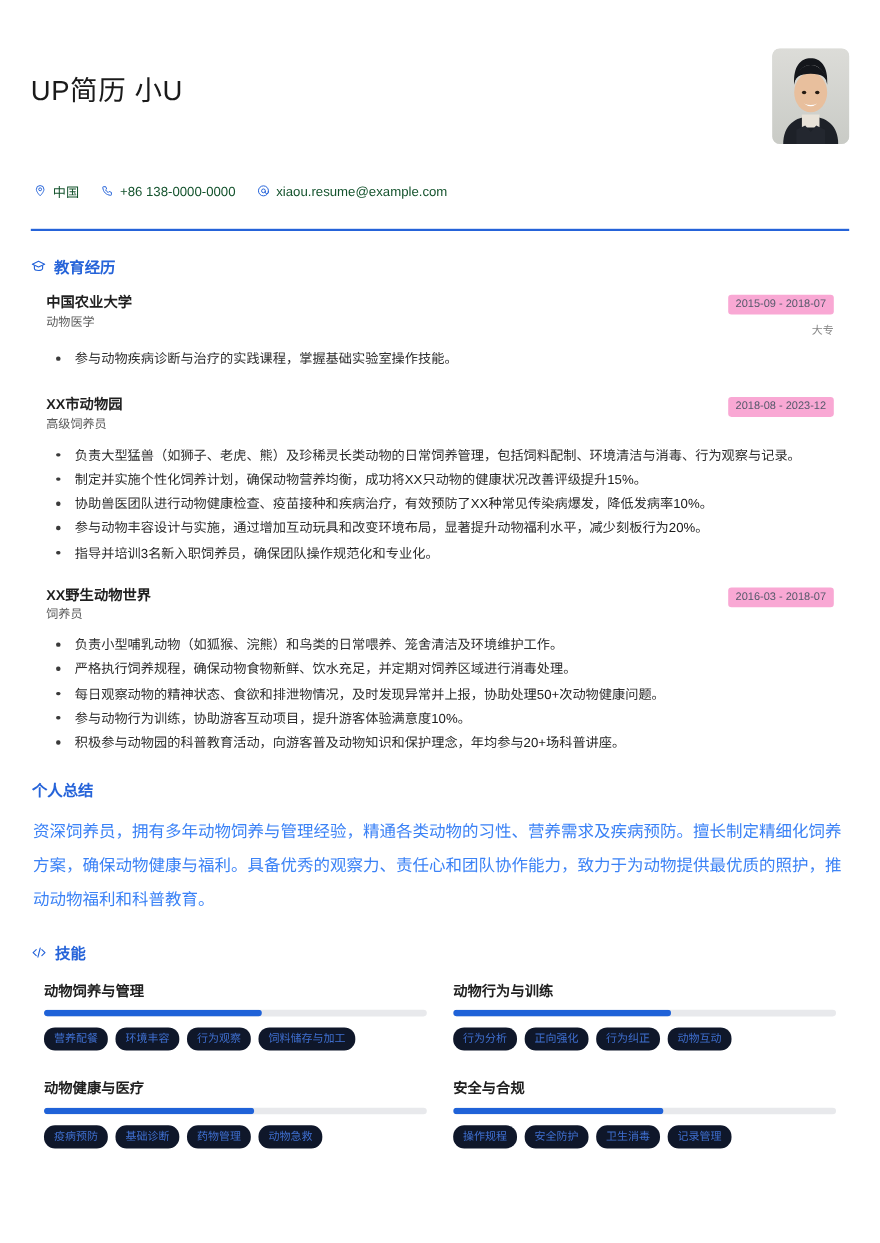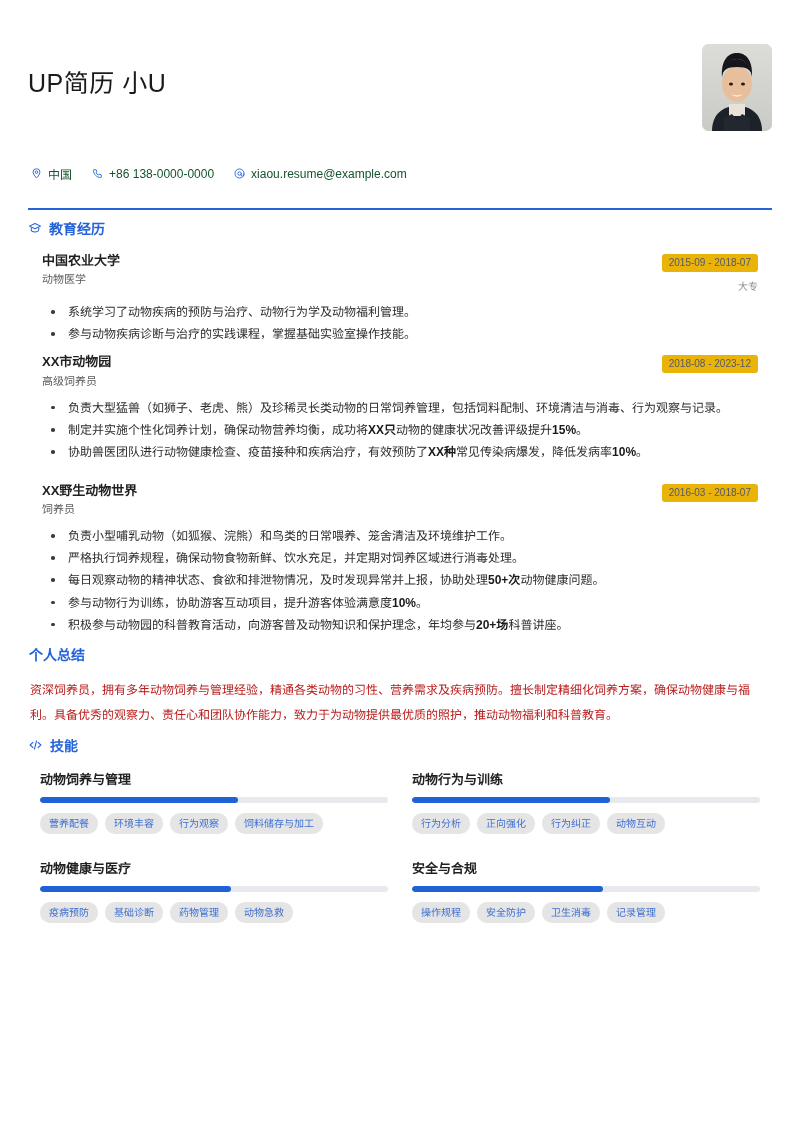--- a/index.html
+++ b/index.html
@@ -62,21 +62,21 @@
   .contact-item .ic { color: #2563d9; display: flex; align-items: center; }
   .contact-item .ic svg { display: block; }
 
   .top-divider {
     height: 2px;
     background: #2563d9;
     margin-top: 26px;
   }
 
   
-  .section { margin-top: 8px; }
+  .section { margin-top: 22px; }
   .section-title {
     display: flex;
     align-items: center;
     gap: 7px;
     font-size: 14px;
     font-weight: 700;
     color: #2563d9;
     margin-bottom: 14px;
   }
   .section-title .ic { display: flex; align-items: center; }
@@ -100,21 +100,21 @@
     font-size: 11px;
     color: #5b5b5b;
     margin-top: 2px;
     line-height: 1.4;
   }
   .meta { text-align: right; flex: 0 0 auto; padding-left: 14px; }
   .date-badge {
     display: inline-block;
     font-size: 10px;
     color: #55596a;
-    background: #eab308;
+    background: #f9a8d4;
     border-radius: 3px;
     padding: 3px 7px;
     line-height: 1.2;
     white-space: nowrap;
   }
   .degree {
     font-size: 10px;
     color: #8a8a8a;
     margin-top: 6px;
   }
@@ -130,27 +130,27 @@
   .bullets li::before {
     content: "";
     position: absolute;
     left: 9px;
     top: 9px;
     width: 3.5px;
     height: 3.5px;
     border-radius: 50%;
     background: #3a3a3a;
   }
-  .bullets b { font-weight: 700; color: #1a1a1a; }
+  .bullets b { font-weight: 400; color: #1a1a1a; }
 
   
   .summary-text {
-    font-size: 12px;
+    font-size: 15px;
     line-height: 2.05;
-    color: #b91c1c;
+    color: #3b82f6;
     padding: 0 2px;
   }
 
   
   .skills-grid {
     display: grid;
     grid-template-columns: 1fr 1fr;
     column-gap: 28px;
     row-gap: 18px;
     padding: 0 12px 0 12px;
@@ -177,21 +177,21 @@
   }
   .tag-row {
     display: flex;
     flex-wrap: wrap;
     gap: 7px;
     margin-top: 10px;
   }
   .tag {
     font-size: 10px;
     color: #3f6fd0;
-    background: #e5e5e5;
+    background: #0f172a;
     border-radius: 10px;
     padding: 3px 9px;
     line-height: 1.5;
     white-space: nowrap;
   }
 </style>
 </head>
 <body>
 
 <div class="resume-page">
@@ -270,21 +270,20 @@
           <div>
             <div class="org">中国农业大学</div>
             <div class="role">动物医学</div>
           </div>
           <div class="meta">
             <span class="date-badge">2015-09 - 2018-07</span>
             <div class="degree">大专</div>
           </div>
         </div>
         <ul class="bullets">
-            <li>系统学习了动物疾病的预防与治疗、动物行为学及动物福利管理。</li>
             <li>参与动物疾病诊断与治疗的实践课程，掌握基础实验室操作技能。</li>
           </ul>
       </div>
     </div>
   </div>
 
   <div class="section">
 
     <div class="entry">
       <div class="entry-head">
@@ -293,20 +292,22 @@
           <div class="role">高级饲养员</div>
         </div>
         <div class="meta">
           <span class="date-badge">2018-08 - 2023-12</span>
         </div>
       </div>
       <ul class="bullets">
           <li>负责大型猛兽（如狮子、老虎、熊）及珍稀灵长类动物的日常饲养管理，包括饲料配制、环境清洁与消毒、行为观察与记录。</li>
           <li>制定并实施个性化饲养计划，确保动物营养均衡，成功将<b>XX只</b>动物的健康状况改善评级提升<b>15%</b>。</li>
           <li>协助兽医团队进行动物健康检查、疫苗接种和疾病治疗，有效预防了<b>XX种</b>常见传染病爆发，降低发病率<b>10%</b>。</li>
+          <li>参与动物丰容设计与实施，通过增加互动玩具和改变环境布局，显著提升动物福利水平，减少刻板行为<b>20%</b>。</li>
+          <li>指导并培训<b>3名</b>新入职饲养员，确保团队操作规范化和专业化。</li>
         </ul>
     </div>
 
     <div class="entry">
       <div class="entry-head">
         <div>
           <div class="org">XX野生动物世界</div>
           <div class="role">饲养员</div>
         </div>
         <div class="meta">

